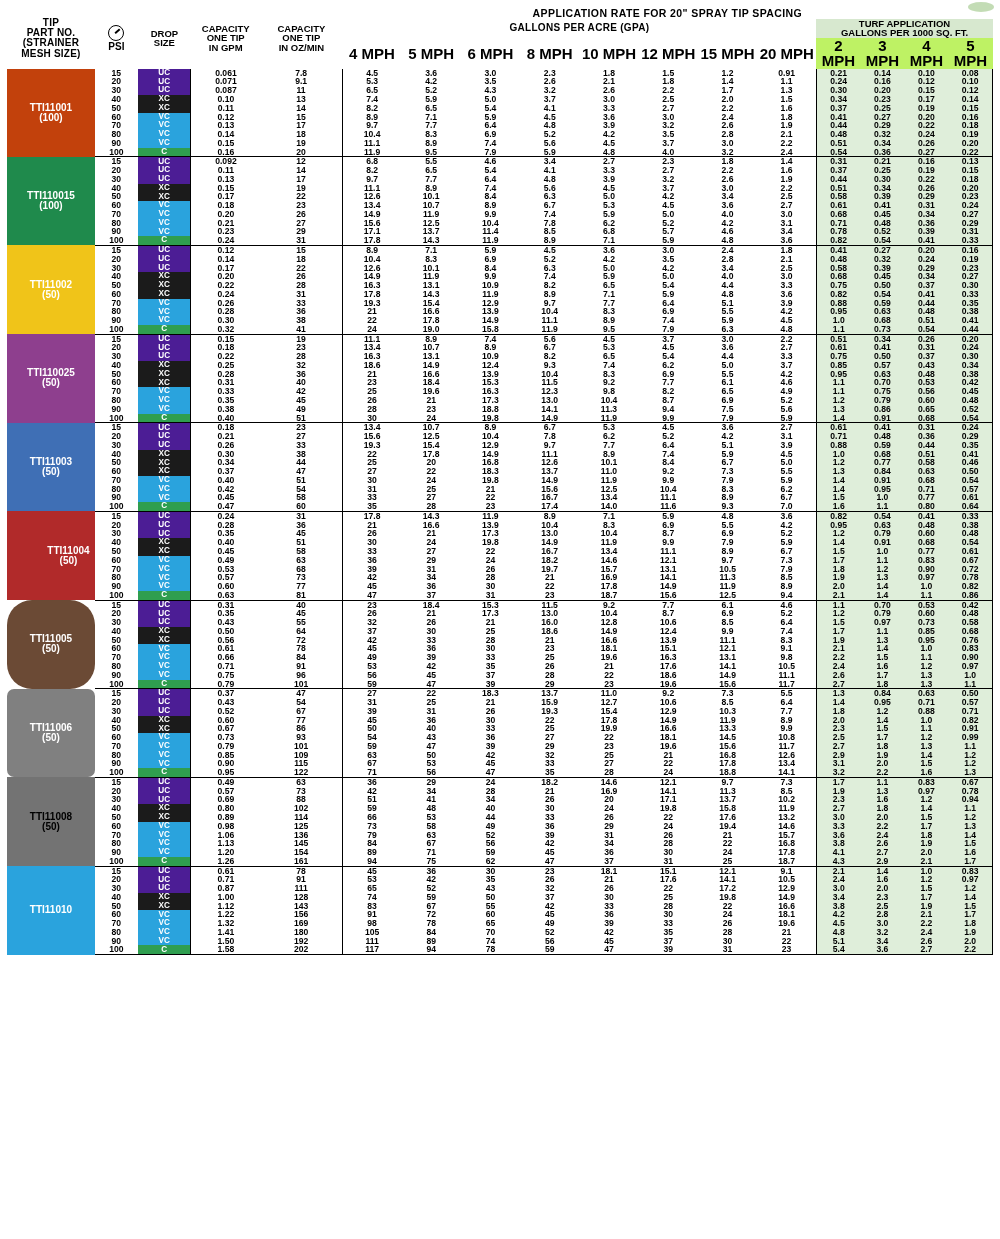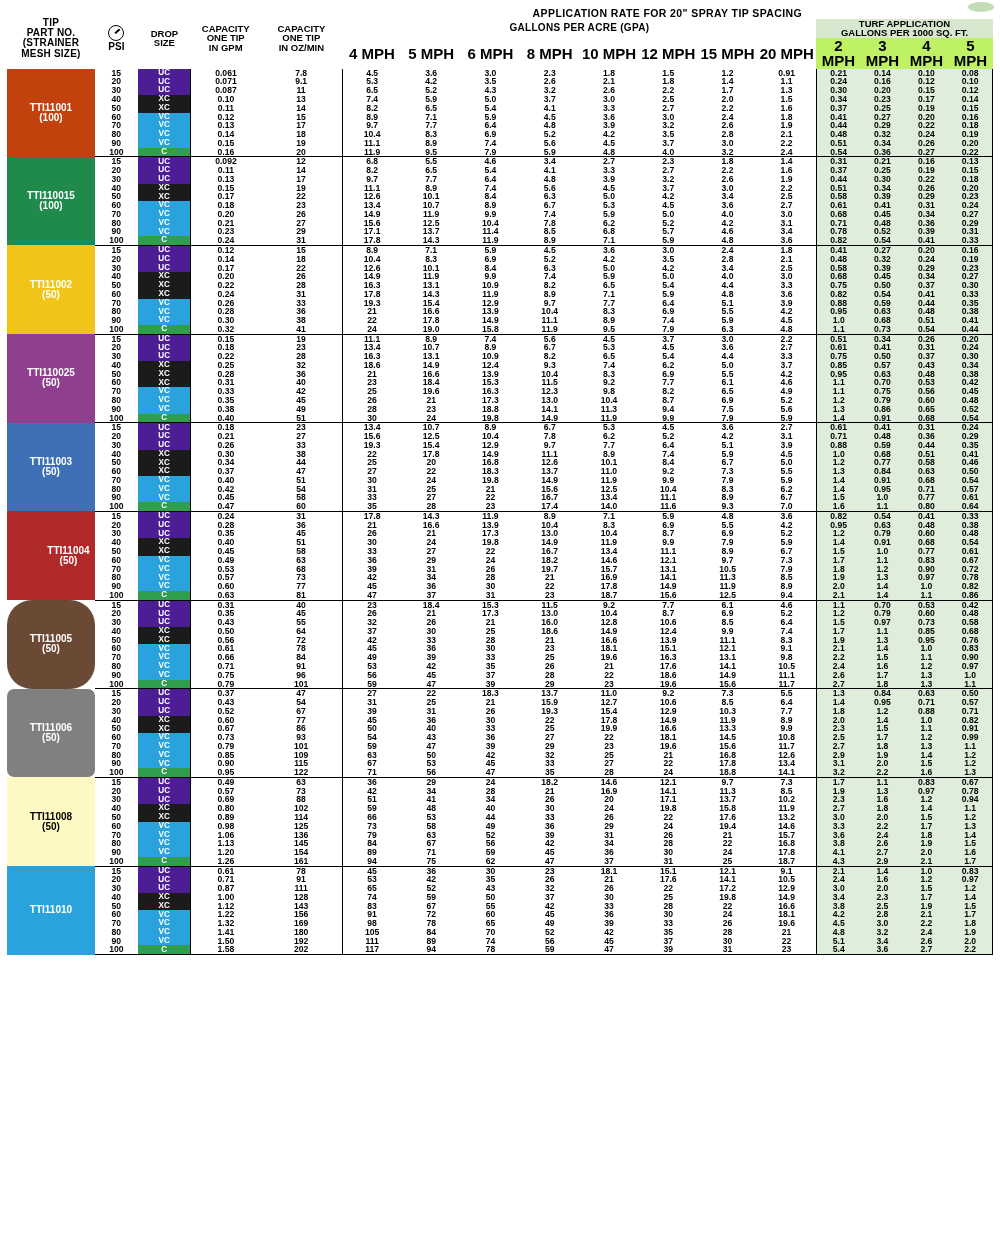--- a/index.html
+++ b/index.html
@@ -1710,21 +1710,21 @@
           <td class="num gpa">28</td>
           <td class="num gpa">24</td>
           <td class="num gpa">18.8</td>
           <td class="num gpa gpaend">14.1</td>
           <td class="num turf">3.2</td>
           <td class="num turf">2.2</td>
           <td class="num turf">1.6</td>
           <td class="num turfend">1.3</td>
         </tr>
         <tr>
-          <td class="tip" rowspan="10" style="background: #fef9c3; color: rgb(0, 0, 0);">
+          <td class="tip" rowspan="10" style="background: #737373; color: rgb(0, 0, 0);">
             <div>TTI11008</div>
             <div class="sub">(50)</div>
           </td>
           <td class="psi">15</td>
           <td class="drop uc">UC</td>
           <td class="num cap">0.49</td>
           <td class="num capend">63</td>
           <td class="num gpa">36</td>
           <td class="num gpa">29</td>
           <td class="num gpa">24</td>

